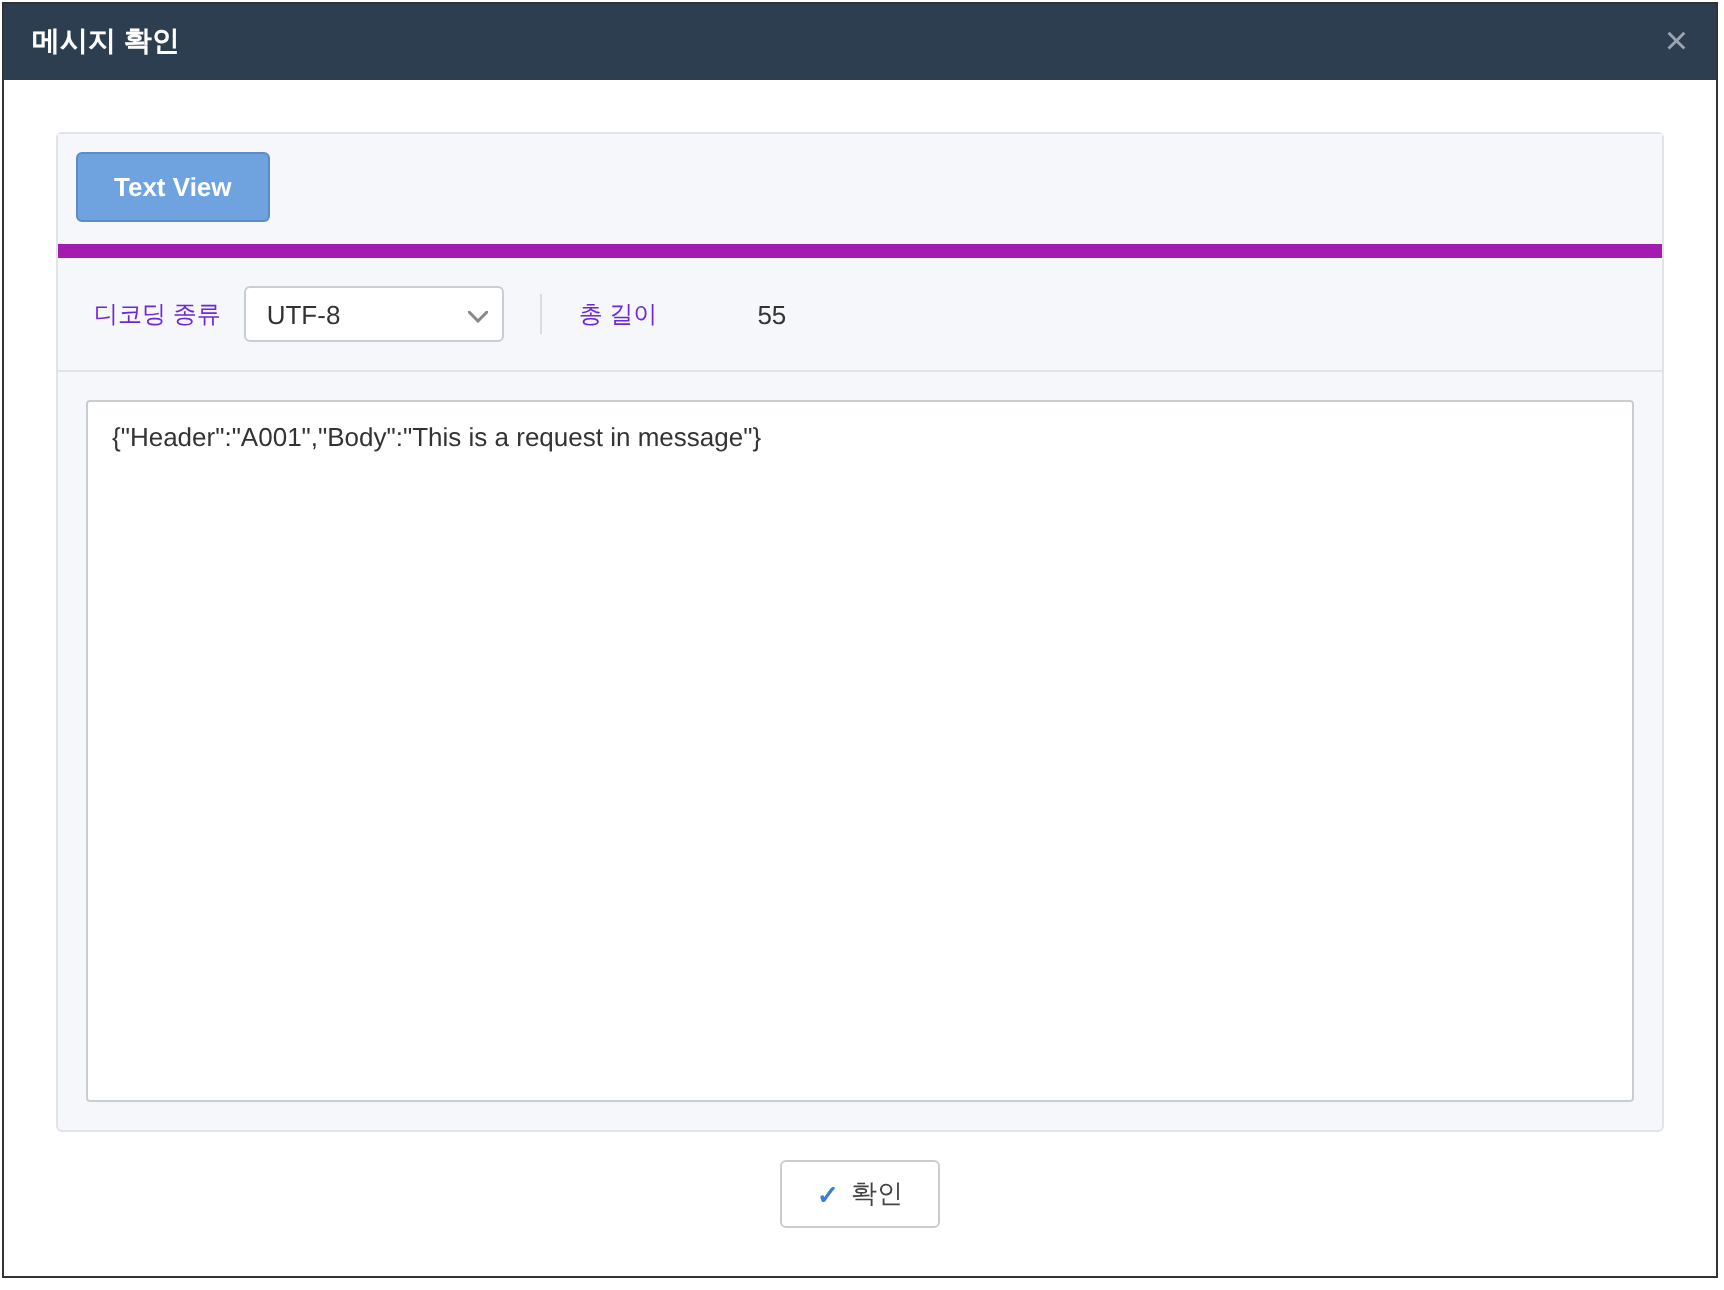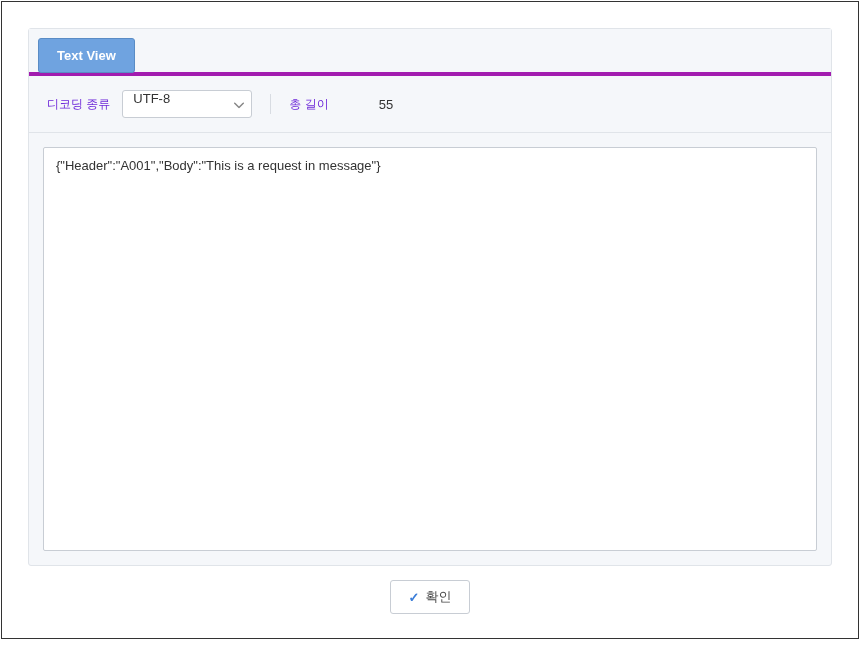--- a/index.html
+++ b/index.html
@@ -54,24 +54,24 @@
     .panel {
       background: #f5f7fa;
       border: 1px solid #e0e4e9;
       border-radius: 3px;
       flex: 1;
       display: flex;
       flex-direction: column;
       padding: 0;
     }
     .tabs-row {
-      padding: 9px 9px 0 9px;
+      padding: 9px 9px 12px 9px;
       display: flex;
       gap: 5px;
-      border-bottom: 4px solid #a21caf;
+      border-bottom: 7px solid #a21caf;
       background: #f5f7fa;
     }
     .tab {
       padding: 9px 18px;
       border: 1px solid #c8cdd4;
       border-radius: 3px;
       background: #fff;
       color: #4a5a6a;
       font-weight: bold;
       font-size: 13px;
@@ -102,20 +102,21 @@
     .select {
       width: 100%;
       height: 28px;
       border: 1px solid #c8cdd4;
       border-radius: 3px;
       background: #fff;
       padding: 0 26px 0 10px;
       font-size: 13px;
       color: #333;
       display: flex;
+      align-items: center;
       cursor: pointer;
     }
     .select-arrow {
       position: absolute;
       right: 8px;
       top: 50%;
       transform: translateY(-50%);
       pointer-events: none;
       color: #888;
     }
@@ -164,20 +165,24 @@
     }
     .btn .check {
       color: #3b7dd8;
       font-weight: bold;
     }
   </style>
 </head>
 <body>
 
 <div class="modal">
+  <div class="modal-header">
+    <span>메시지 확인</span>
+    <span class="close-btn">×</span>
+  </div>
   <div class="modal-body">
     <div class="panel">
       <div class="tabs-row">
         <div class="tab active">Text View</div>
       </div>
       <div class="controls-row">
         <span class="label">디코딩 종류</span>
         <div class="select-wrap">
           <div class="select">
             <span>UTF-8</span>

